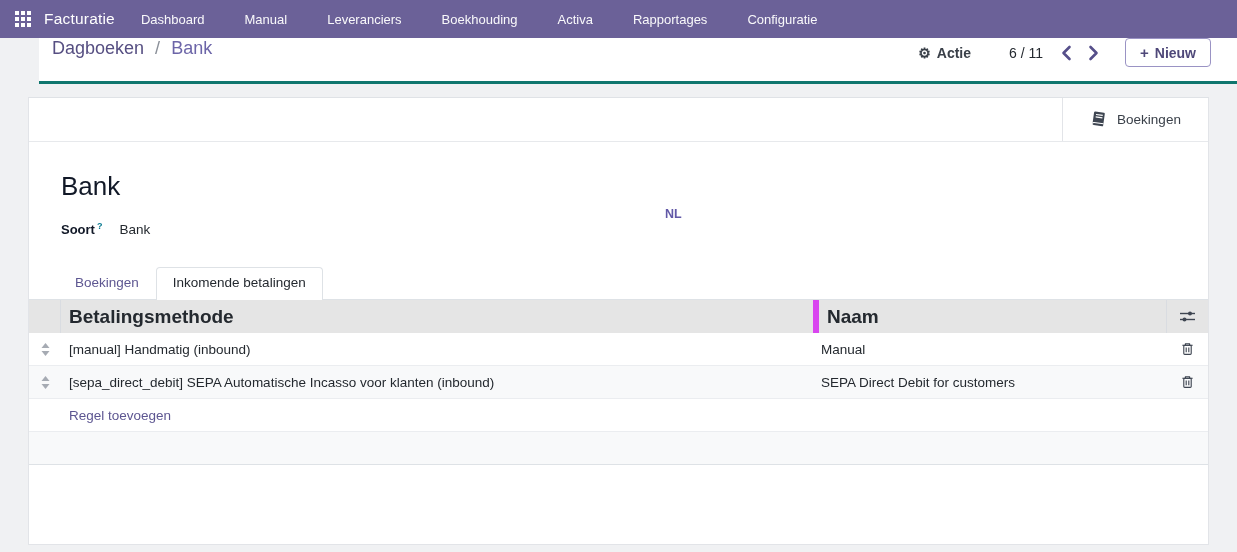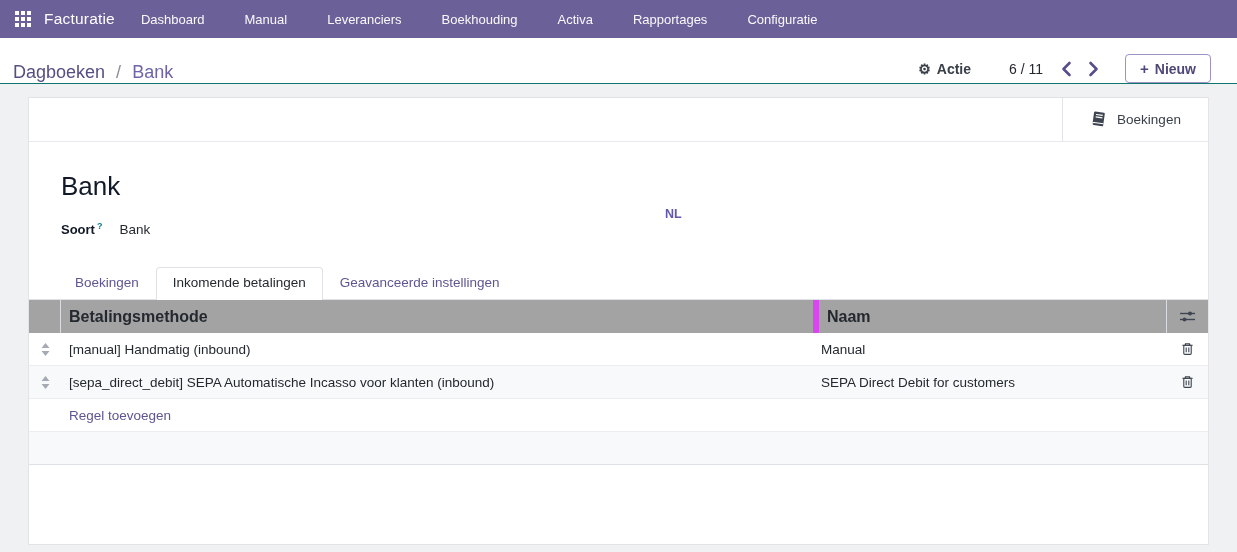--- a/index.html
+++ b/index.html
@@ -18,23 +18,24 @@
     height:38px; background:#6b6198; display:flex; align-items:center;
     padding:0 14px; color:#fff;
   }
   .apps-icon { width:18px; height:18px; margin-right:12px; display:flex; align-items:center; cursor:pointer; }
   .brand { font-size:15.5px; font-weight:400; letter-spacing:.2px; margin-right:26px; cursor:pointer; }
   .nav-menu { display:flex; align-items:center; gap:40px; }
   .nav-item { font-size:13px; color:rgba(255,255,255,.96); cursor:pointer; white-space:nowrap; }
 
   
   .control-panel {
-    height:46px; background:#fff; border-bottom:1px solid #0f766e;
-    display:flex; align-items:flex-end; justify-content:space-between;
+    height:46px; background:#fff; border-bottom:3px solid #0f766e;
+    display:flex; align-items:flex-start; justify-content:space-between;
     padding:0 26px 0 13px;
+    margin-left:39px;
   }
   .breadcrumb { font-size:18px; }
   .breadcrumb .parent { color:#564f82; cursor:pointer; }
   .breadcrumb .sep { color:#8a8f98; margin:0 6px; }
   .breadcrumb .current { color:#6c65a8; }
   .cp-right { display:flex; align-items:center; }
   .action-menu { display:flex; align-items:center; gap:6px; font-weight:700; color:#3a4049; font-size:14px; cursor:pointer; }
   .gear { font-size:14px; line-height:1; }
   .pager { margin-left:38px; font-size:14px; color:#24292f; }
   .pager-arrows { display:flex; align-items:center; gap:16px; margin-left:18px; }
@@ -74,21 +75,21 @@
   .tab {
     padding:7px 16px 8px; font-size:13.5px; color:#5d5691; cursor:pointer;
     border:1px solid transparent; border-bottom:none; border-radius:4px 4px 0 0;
     margin-bottom:-1px; white-space:nowrap;
   }
   .tab.active { background:#fff; border-color:#dee2e6; color:#24292f; }
 
   
   .table { width:100%; font-size:13.5px; }
   .trow { display:flex; align-items:center; height:33px; }
-  .thead { background:#a3a3a3; font-weight:700; font-size:16px; color:#24292f; }
+  .thead { background:#e5e5e5; font-weight:700; font-size:19px; color:#24292f; }
   .cell-handle { width:32px; display:flex; align-items:center; justify-content:center; flex:none; }
   .thead .cell-handle { border-right:1px solid #d9dce1; align-self:stretch; }
   .cell-method { flex:1; padding:0 8px 0 8px; overflow:hidden; white-space:nowrap; }
   .cell-name { width:353px; flex:none; padding:0 8px; overflow:hidden; white-space:nowrap; }
   .thead .cell-name { border-left:6px solid #d946ef; align-self:stretch; display:flex; align-items:center; }
   .cell-actions { width:42px; flex:none; display:flex; align-items:center; justify-content:center; align-self:stretch; }
   .thead .cell-actions { border-left:1px solid #d9dce1; cursor:pointer; }
   .body-row { border-bottom:1px solid #ebedf0; background:#fff; }
   .body-row.alt { background:#f8f9fa; }
   .drag-handle { cursor:grab; display:flex; }
@@ -180,21 +181,20 @@
     <span class="lang-badge">NL</span>
     <div class="soort-row">
       <span class="field-label"><span>Soort</span><sup class="help-sup">?</sup></span>
       <span class="value">Bank</span>
     </div>
   </div>
 
   <div class="tabs">
     <span class="tab">Boekingen</span>
     <span class="tab active">Inkomende betalingen</span>
-    <span class="tab">Geavanceerde instellingen</span>
   </div>
 
   <div class="table">
     <div class="trow thead">
       <span class="cell-handle"></span>
       <span class="cell-method">Betalingsmethode</span>
       <span class="cell-name">Naam</span>
       <span class="cell-actions">
         <svg width="15" height="13" viewBox="0 0 15 13">
           <line x1="0" y1="3.5" x2="15" y2="3.5" stroke="#3e4551" stroke-width="1.4"></line>

